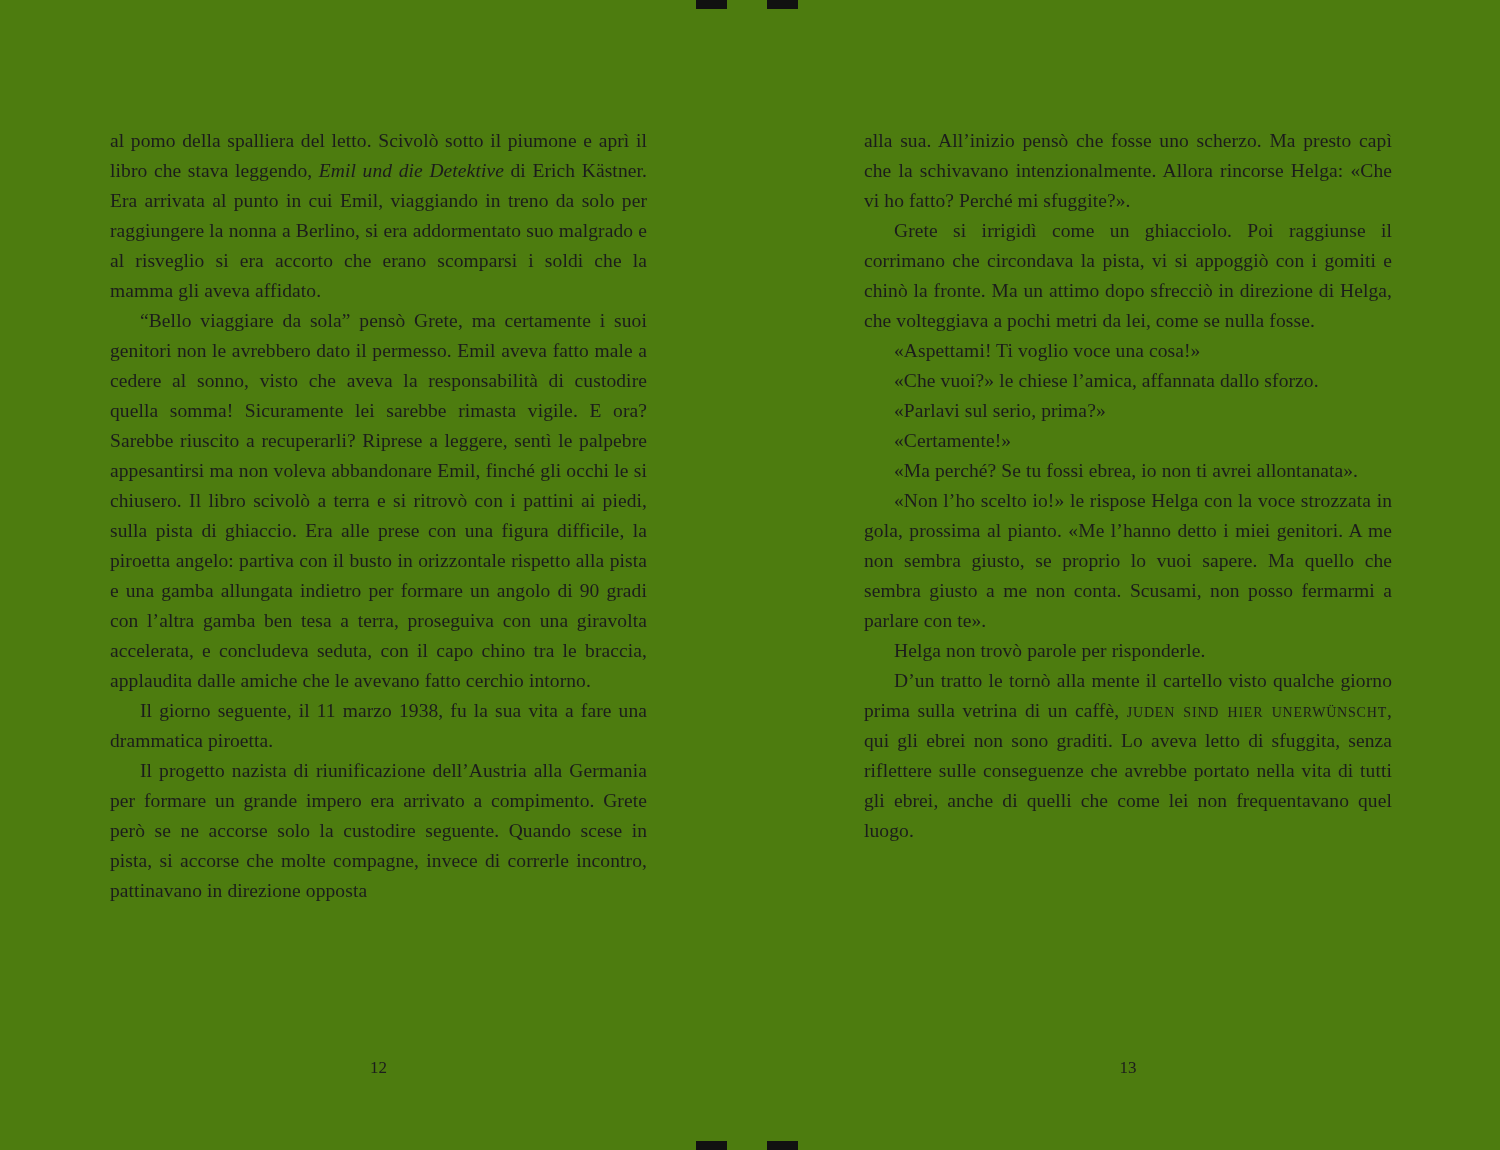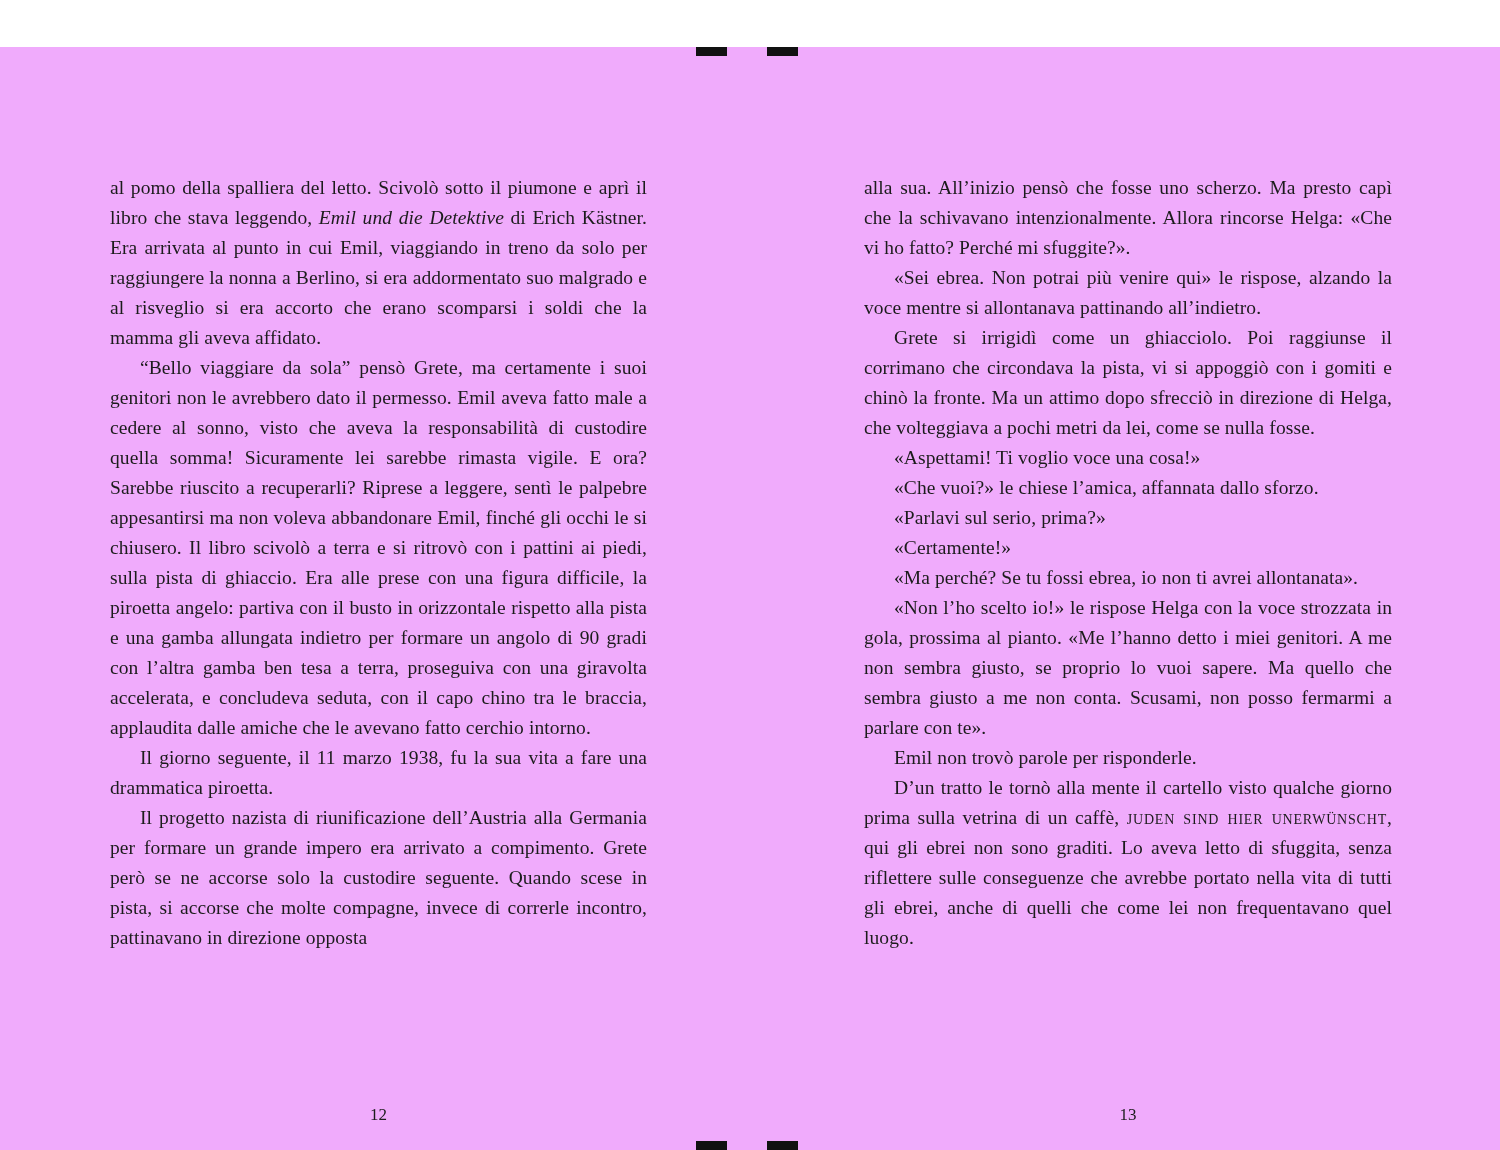--- a/index.html
+++ b/index.html
@@ -11,22 +11,21 @@
     width: 1500px;
     height: 1150px;
     position: relative;
     overflow: hidden;
     font-family: "Liberation Serif", serif;
     color: #1c1c1c;
   }
   .spread {
     position: absolute;
     inset: 0;
-    background: #f0abfc;
-    margin-top: 47px;
+    background: #4d7c0f;
   }
   
   .print-mark {
     position: absolute;
     left: 696px;
     display: flex;
     gap: 40px;
   }
   .print-mark.top { top: 0; }
   .print-mark.bottom { bottom: 0; }
@@ -92,29 +91,28 @@
         <p class="para indent"><span>“Bello viaggiare da sola” pensò Grete, ma certamente i suoi genitori non le avrebbero dato il permesso. Emil aveva fatto male a cedere al sonno, visto che aveva la responsabilità di custodire quella somma! Sicuramente lei sarebbe rimasta vigile. E ora? Sarebbe riuscito a recuperarli? Riprese a leggere, sentì le palpebre appesantirsi ma non voleva abbandonare Emil, finché gli occhi le si chiusero. Il libro scivolò a terra e si ritrovò con i pattini ai piedi, sulla pista di ghiaccio. Era alle prese con una figura difficile, la piroetta angelo: partiva con il busto in orizzontale rispetto alla pista e una gamba allungata indietro per formare un angolo di 90 gradi con l’altra gamba ben tesa a terra, proseguiva con una giravolta accelerata, e concludeva seduta, con il capo chino tra le braccia, applaudita dalle amiche che le avevano fatto cerchio intorno.</span></p>
         <p class="para indent"><span>Il giorno seguente, il 11 marzo 1938, fu la sua vita a fare una drammatica piroetta.</span></p>
         <p class="para indent"><span>Il progetto nazista di riunificazione dell’Austria alla Germania per formare un grande impero era arrivato a compimento. Grete però se ne accorse solo la custodire seguente. Quando scese in pista, si accorse che molte compagne, invece di correrle incontro, pattinavano in direzione opposta</span></p>
       </div>
     <div class="page-number">12</div>
   </div>
 
   <div class="page page-right">
     <div class="page-text">
         <p class="para"><span>alla sua. All’inizio pensò che fosse uno scherzo. Ma presto capì che la schivavano intenzionalmente. Allora rincorse Helga: «Che vi ho fatto? Perché mi sfuggite?».</span></p>
-        <p class="para indent"><span>«Sei ebrea. Non potrai più venire qui» le rispose, alzando la voce mentre si allontanava pattinando all’indietro.</span></p>
         <p class="para indent"><span>Grete si irrigidì come un ghiacciolo. Poi raggiunse il corrimano che circondava la pista, vi si appoggiò con i gomiti e chinò la fronte. Ma un attimo dopo sfrecciò in direzione di Helga, che volteggiava a pochi metri da lei, come se nulla fosse.</span></p>
         <p class="para indent"><span>«Aspettami! Ti voglio voce una cosa!»</span></p>
         <p class="para indent"><span>«Che vuoi?» le chiese l’amica, affannata dallo sforzo.</span></p>
         <p class="para indent"><span>«Parlavi sul serio, prima?»</span></p>
         <p class="para indent"><span>«Certamente!»</span></p>
         <p class="para indent"><span>«Ma perché? Se tu fossi ebrea, io non ti avrei allontanata».</span></p>
         <p class="para indent"><span>«Non l’ho scelto io!» le rispose Helga con la voce strozzata in gola, prossima al pianto. «Me l’hanno detto i miei genitori. A me non sembra giusto, se proprio lo vuoi sapere. Ma quello che sembra giusto a me non conta. Scusami, non posso fermarmi a parlare con te».</span></p>
-        <p class="para indent"><span>Emil non trovò parole per risponderle.</span></p>
+        <p class="para indent"><span>Helga non trovò parole per risponderle.</span></p>
         <p class="para indent"><span>D’un tratto le tornò alla mente il cartello visto qualche giorno prima sulla vetrina di un caffè, </span><span class="seg-smallcaps">juden sind hier unerwünscht</span><span>, qui gli ebrei non sono graditi. Lo aveva letto di sfuggita, senza riflettere sulle conseguenze che avrebbe portato nella vita di tutti gli ebrei, anche di quelli che come lei non frequentavano quel luogo.</span></p>
       </div>
     <div class="page-number">13</div>
   </div>
 
   <div class="print-mark bottom">
     <span class="bar"></span>
     <span class="bar"></span>
   </div>
 

